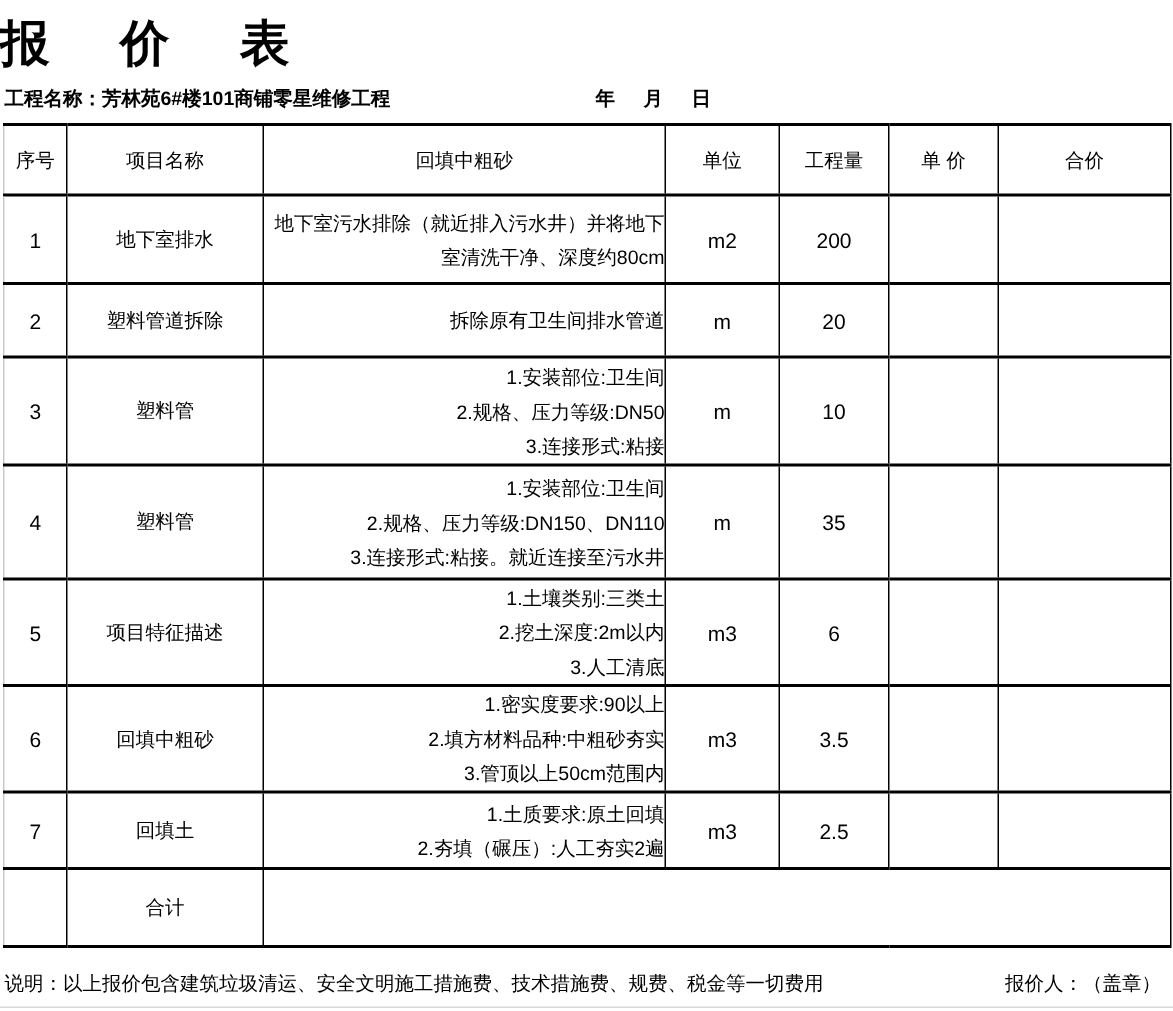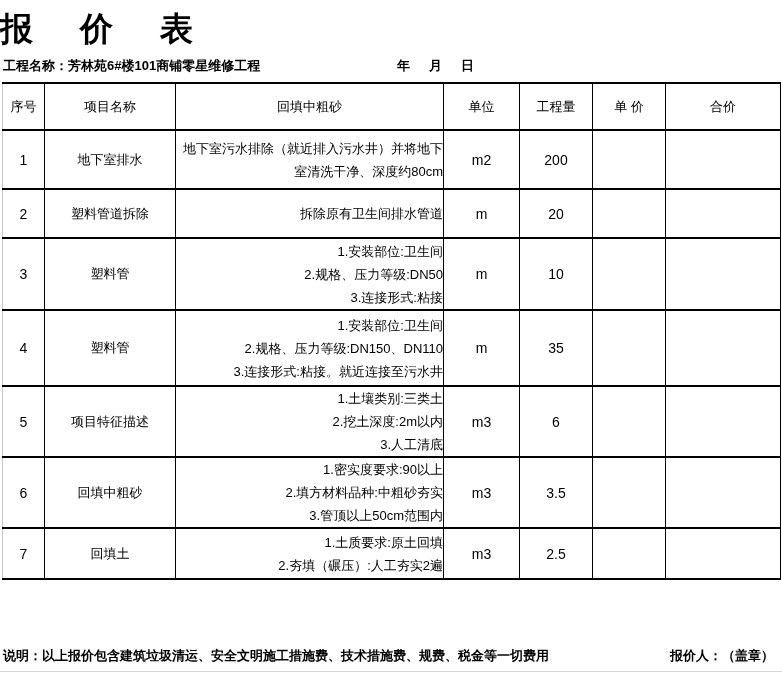--- a/index.html
+++ b/index.html
@@ -29,21 +29,21 @@
   table.quote thead th{border-top:2px solid #000;text-align:center;}
   td.c-no,td.c-unit,td.c-qty,td.c-price,td.c-amt{text-align:center;font-size:14px;}
   td.c-name{text-align:center;padding-left:4px;}
   td.c-desc{text-align:right;padding:2px 4px;white-space:pre-line;line-height:23px;}
   td.sel{border-left:3px solid #3f9e3f;border-bottom:3px solid #000;}
   tr.total-row td.c-name{text-align:center;}
   
   .footer-line{
     position:absolute;top:646px;left:3px;width:771px;height:20px;
     display:flex;justify-content:space-between;align-items:center;
-    font-size:13px;font-weight:bold;
+    font-size:13px;font-weight:normal;
   }
   .bottom-gridline{position:absolute;left:0;top:671px;width:782px;height:1px;background:#d8d8d8;}
 </style>
 </head>
 <body>
 
 <div class="title">报　价　表</div>
 
 <div class="info-line">
   <span>工程名称：芳林苑6#楼101商铺零星维修工程</span>
@@ -137,20 +137,25 @@
     <tr style="height:51px">
       <td class="c-no">7</td>
       <td class="c-name">回填土</td>
       <td class="c-desc">1.土质要求:原土回填
 2.夯填（碾压）:人工夯实2遍</td>
       <td class="c-unit">m3</td>
       <td class="c-qty">2.5</td>
       <td class="c-price"></td>
       <td class="c-amt"></td>
     </tr>
+    <tr style="height:52px" class="total-row">
+      <td class="c-no"></td>
+      <td class="c-name">合计</td>
+      <td colspan="5"></td>
+    </tr>
   </tbody>
 </table>
 
 <div class="footer-line">
   <span>说明：以上报价包含建筑垃圾清运、安全文明施工措施费、技术措施费、规费、税金等一切费用</span>
   <span>报价人：（盖章）</span>
 </div>
 
 <div class="bottom-gridline"></div>
 

